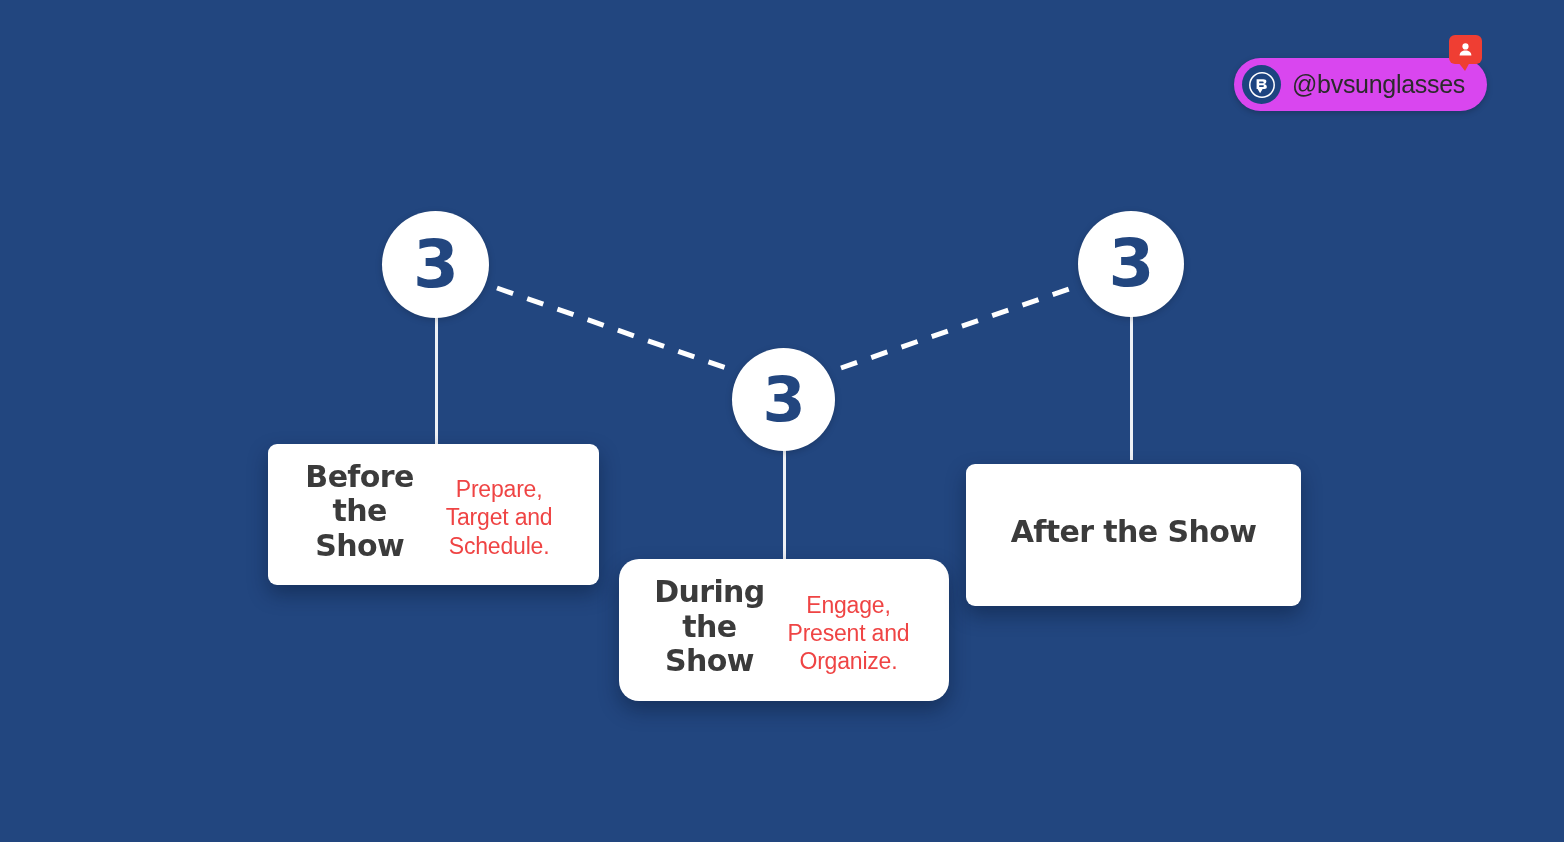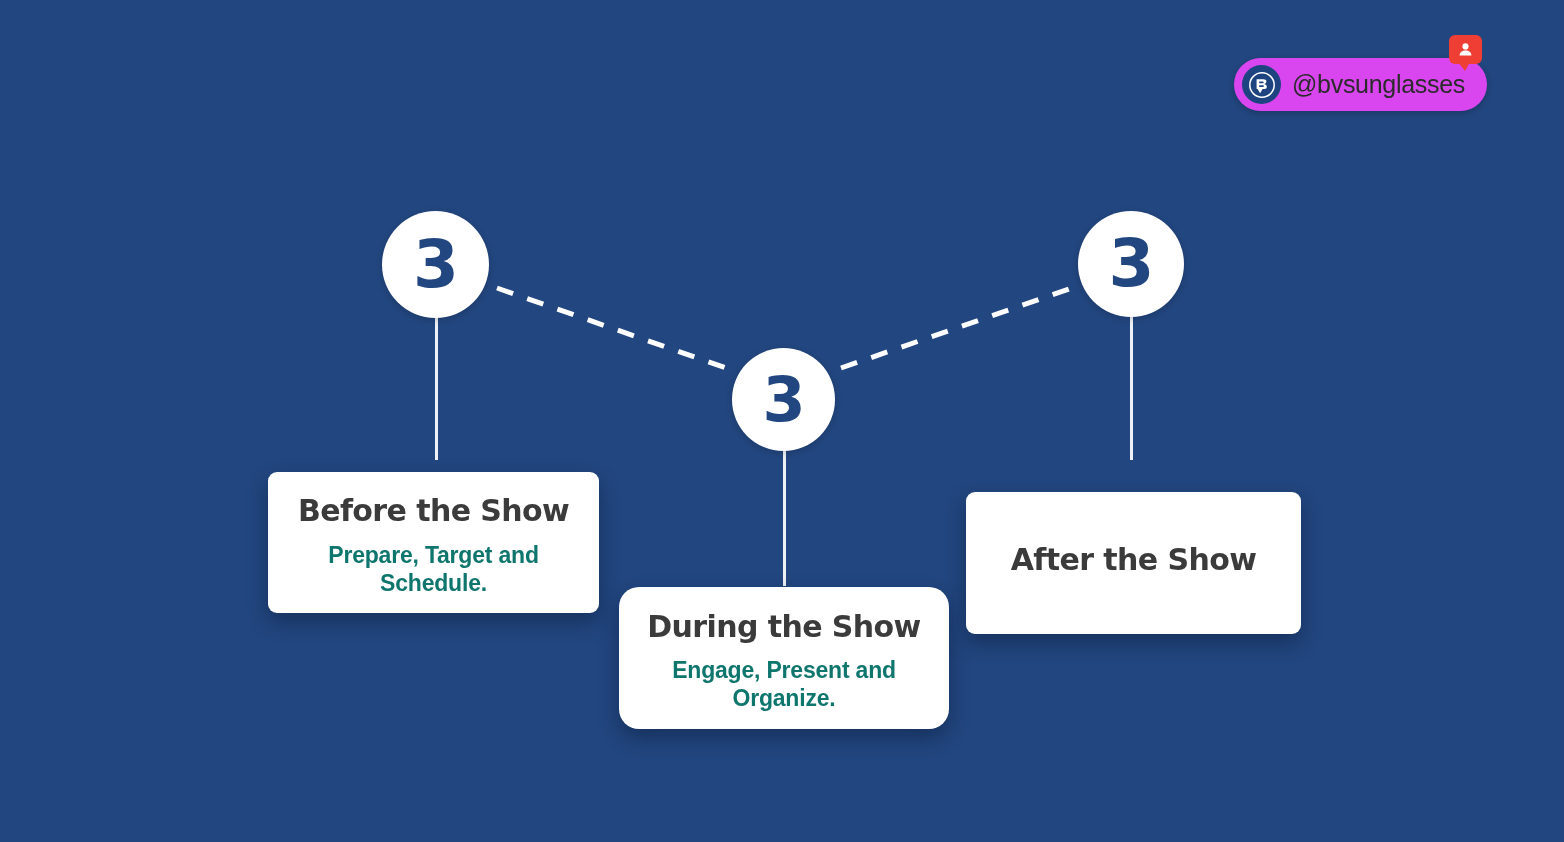--- a/index.html
+++ b/index.html
@@ -136,43 +136,42 @@
   .circle-c { left: 1078px; top: 211px; width: 106px; height: 106px; }
   .circle-c .num { font-size: 66px; }
 
   
   .card {
     position: absolute;
     background: #ffffff;
     border-radius: 9px;
     z-index: 3;
     display: flex;
-    flex-direction: column;
+    flex-direction: row;
     align-items: center;
     justify-content: center;
     text-align: center;
     padding: 18px 26px 12px;
     box-shadow: 0 9px 20px rgba(8, 22, 48, 0.42);
-    margin-top: 28px;
   }
 
   .card-title {
     font-family: "DejaVu Sans", sans-serif;
     font-size: 30px;
     font-weight: 700;
     color: #3b3b3b;
     letter-spacing: -0.6px;
     line-height: 1.15;
     margin-bottom: 12px;
   }
 
   .card-sub {
     font-size: 23px;
-    font-weight: 700;
-    color: #0f766e;
+    font-weight: 400;
+    color: #ef4444;
     line-height: 1.22;
     letter-spacing: -0.2px;
     max-width: 240px;
   }
 
   .card-before { left: 268px; top: 444px; width: 331px; height: 141px; }
   .card-during { left: 619px; top: 559px; width: 330px; height: 142px; border-radius: 20px; }
   .card-after  { left: 966px; top: 464px; width: 335px; height: 142px; gap: 21px; }
 
   .card-after .card-title { margin-bottom: 11px; }

